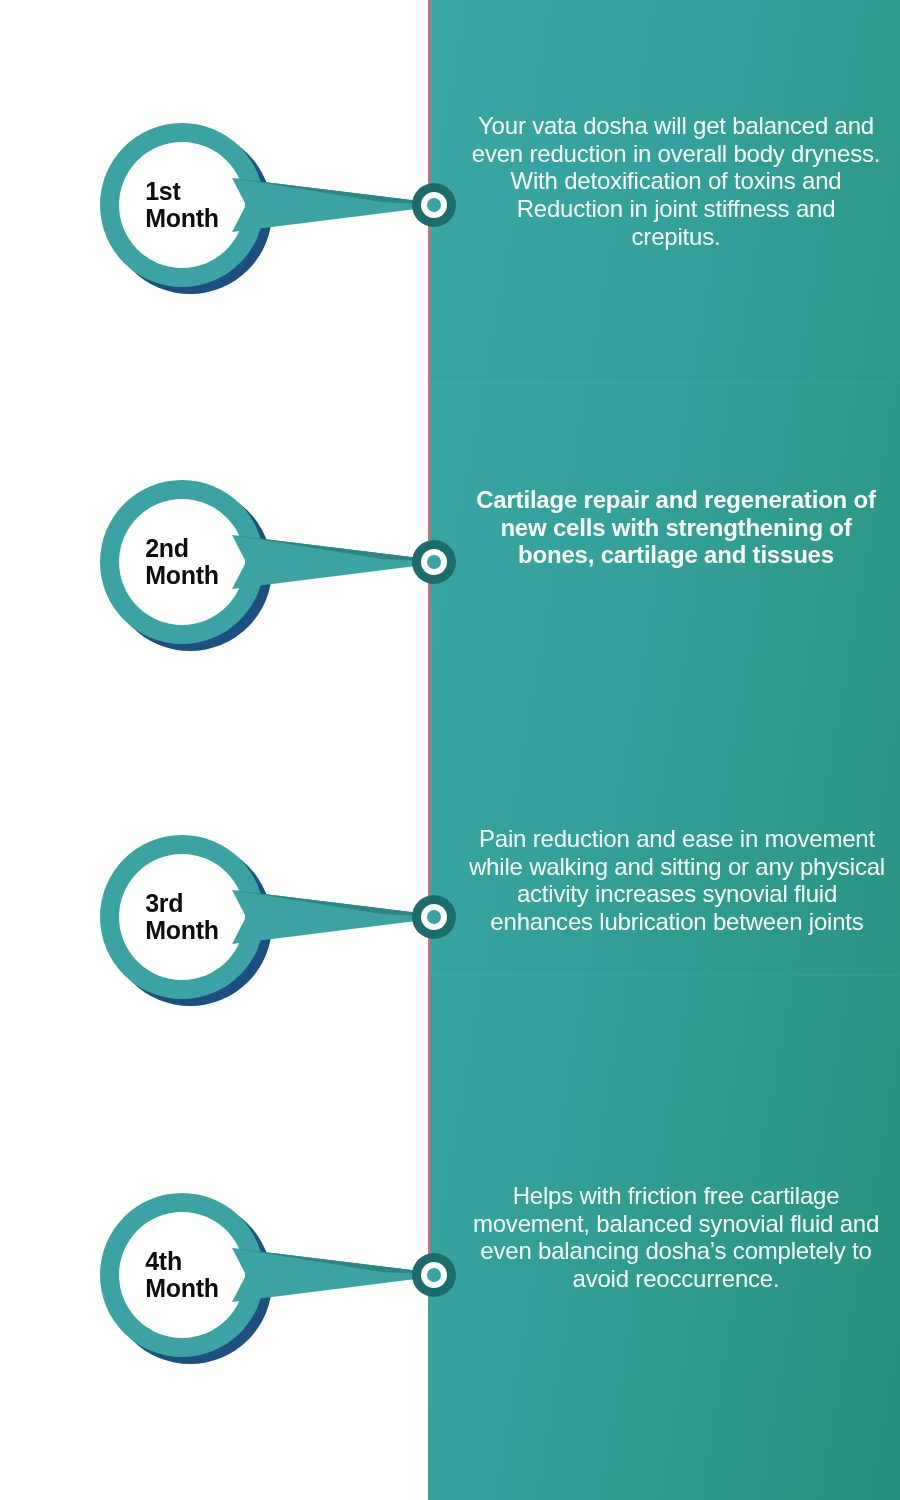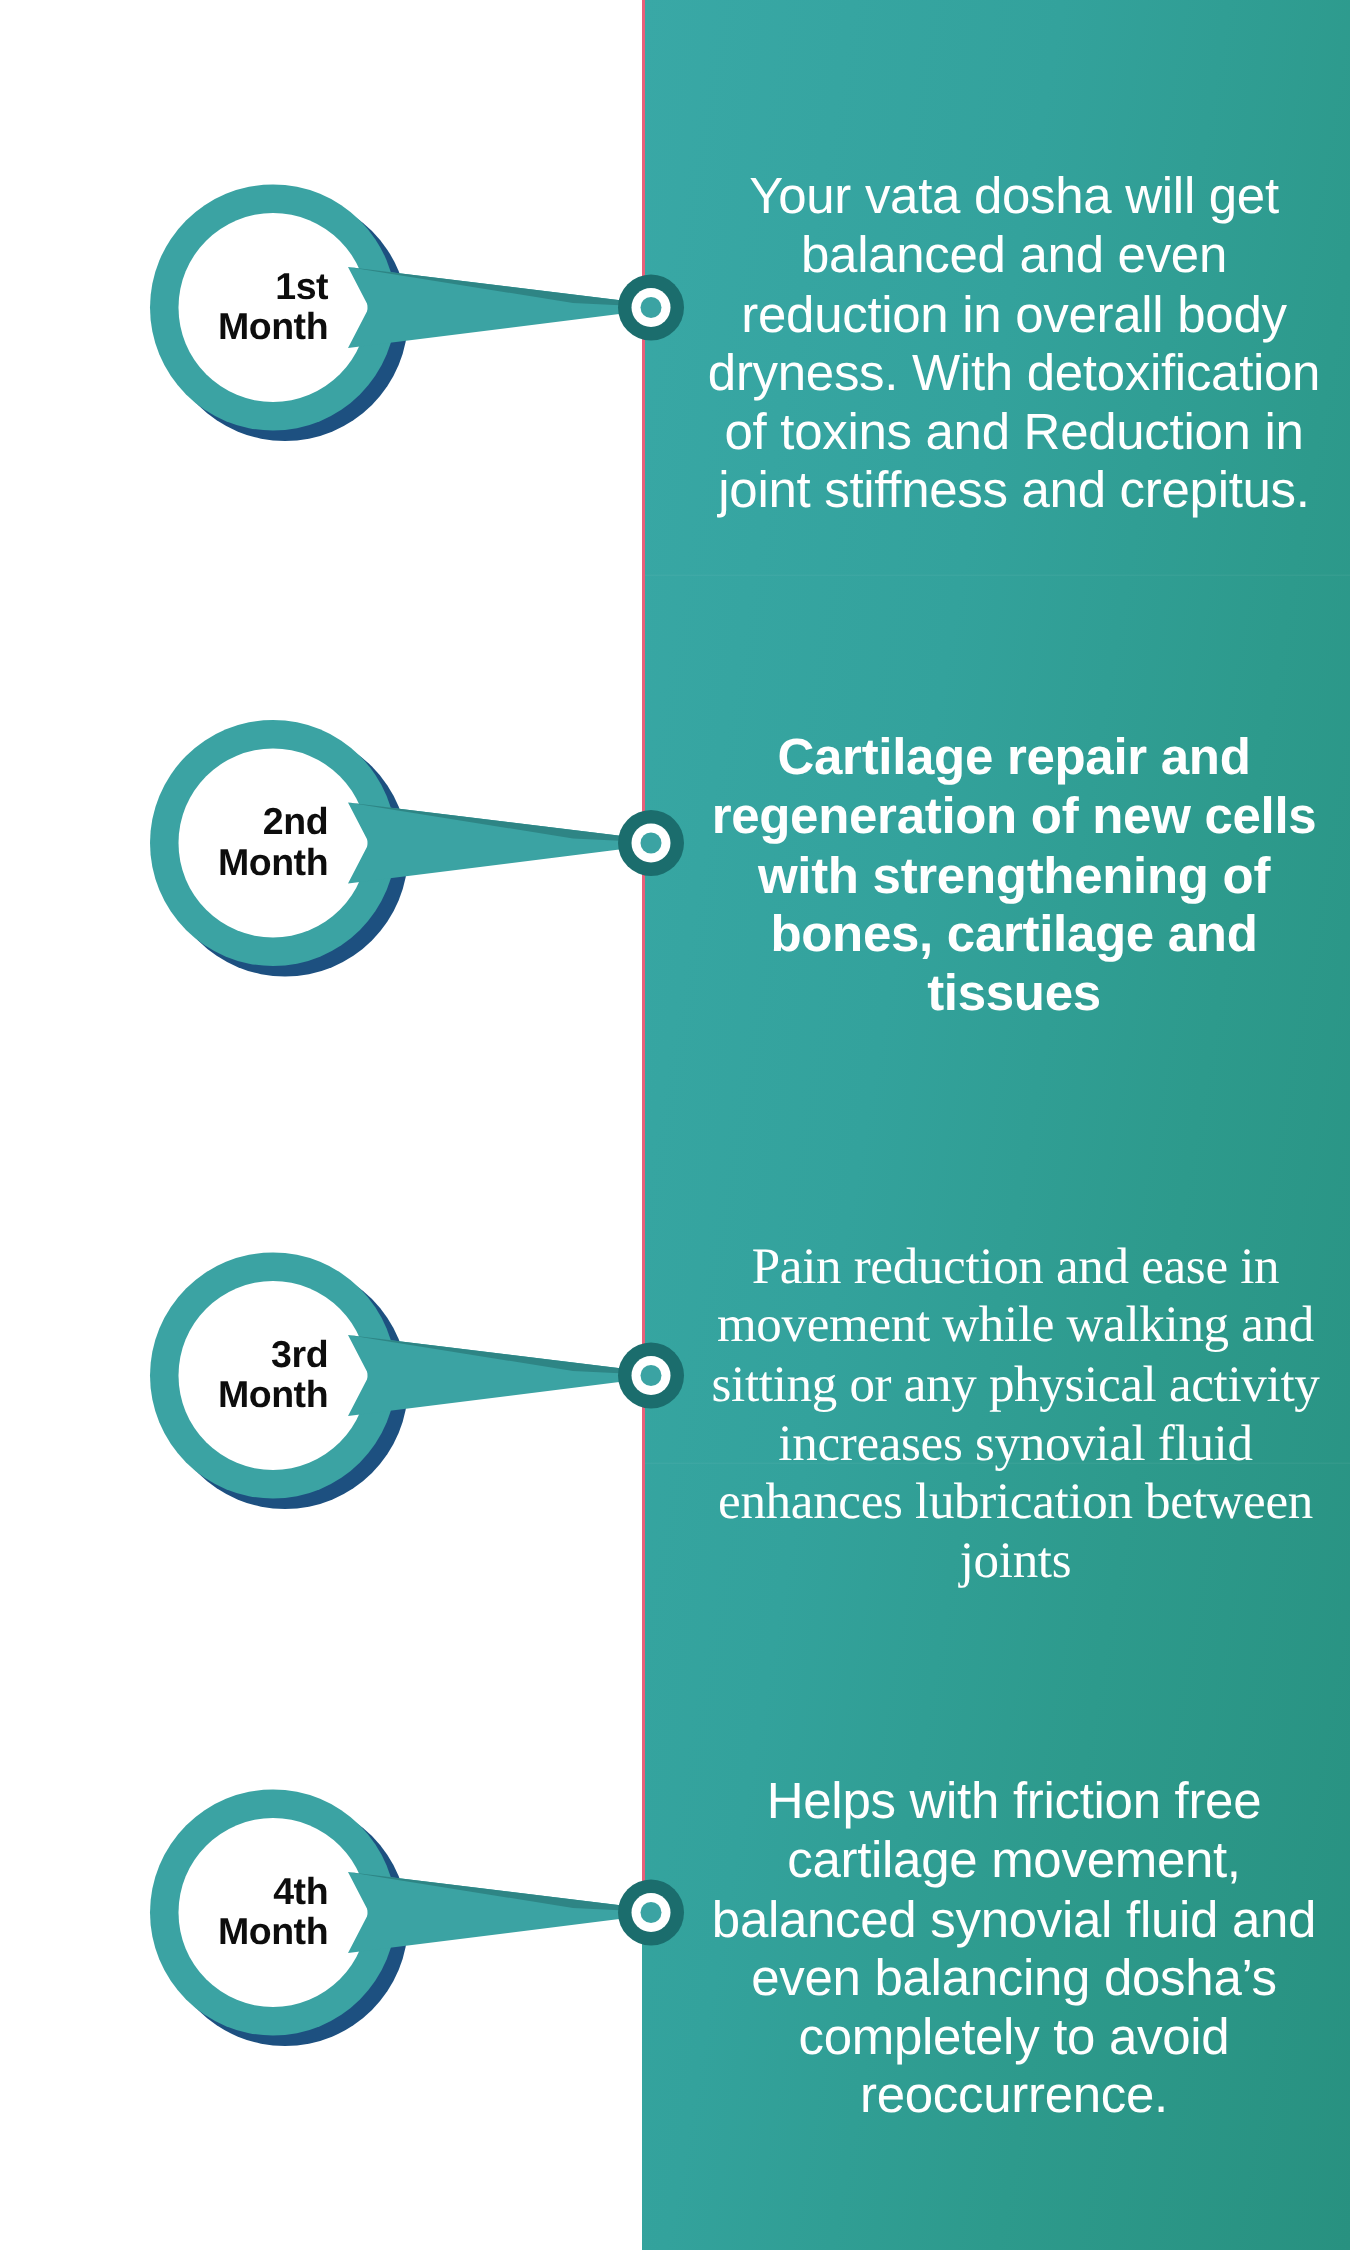--- a/index.html
+++ b/index.html
@@ -86,21 +86,21 @@
     background: #ffffff;
     display: flex;
     align-items: center;
     justify-content: center;
   }
   .badge-label {
     color: #0d0d0d;
     font-size: 25px;
     font-weight: bold;
     line-height: 1.08;
-    text-align: right;
+    text-align: left;
     letter-spacing: -0.3px;
   }
   .badge-label .ln { display: block; }
 
   
   .pointer {
     position: absolute;
     left: 232px;
     top: -33px;
     width: 212px;
@@ -136,21 +136,21 @@
     border-radius: 50%;
     background: #3ba3a3;
   }
 
   
   .desc {
     position: absolute;
     left: 470px;
     width: 412px;
     color: #ffffff;
-    font-size: 34px;
+    font-size: 24px;
     line-height: 1.155;
     text-align: center;
     letter-spacing: -0.2px;
   }
 </style>
 </head>
 <body>
 
 <div id="page">
 
@@ -225,21 +225,21 @@
       <svg width="212" height="66" viewBox="0 0 212 66" xmlns="http://www.w3.org/2000/svg">
         <path d="M0 6 L206 31.2 L212 33 L206 34.2 L0 60 L14 33 Z" fill="#3ba3a3"></path>
         <path d="M0 6 L206 31.2 L212 33 L150 30 Z" fill="#2e8585"></path>
       </svg>
     </div>
     <div class="node">
       <div class="node-white">
         <div class="node-core"></div>
       </div>
     </div>
-    <div class="desc" style="top:-92px; left:468px; width:418px;font-family:Liberation Serif, serif;">Pain reduction and ease in movement while walking and sitting or any physical activity increases synovial fluid enhances lubrication between joints</div>
+    <div class="desc" style="top:-92px; left:468px; width:418px;">Pain reduction and ease in movement while walking and sitting or any physical activity increases synovial fluid enhances lubrication between joints</div>
   </div>
 
   <div class="row" style="top:1275px;">
     <div class="badge-wrap">
       <div class="badge-shadow"></div>
       <div class="badge-ring"></div>
       <div class="badge-core">
         <div class="badge-label">
           <span class="ln">4th</span>
           <span class="ln">Month</span>

